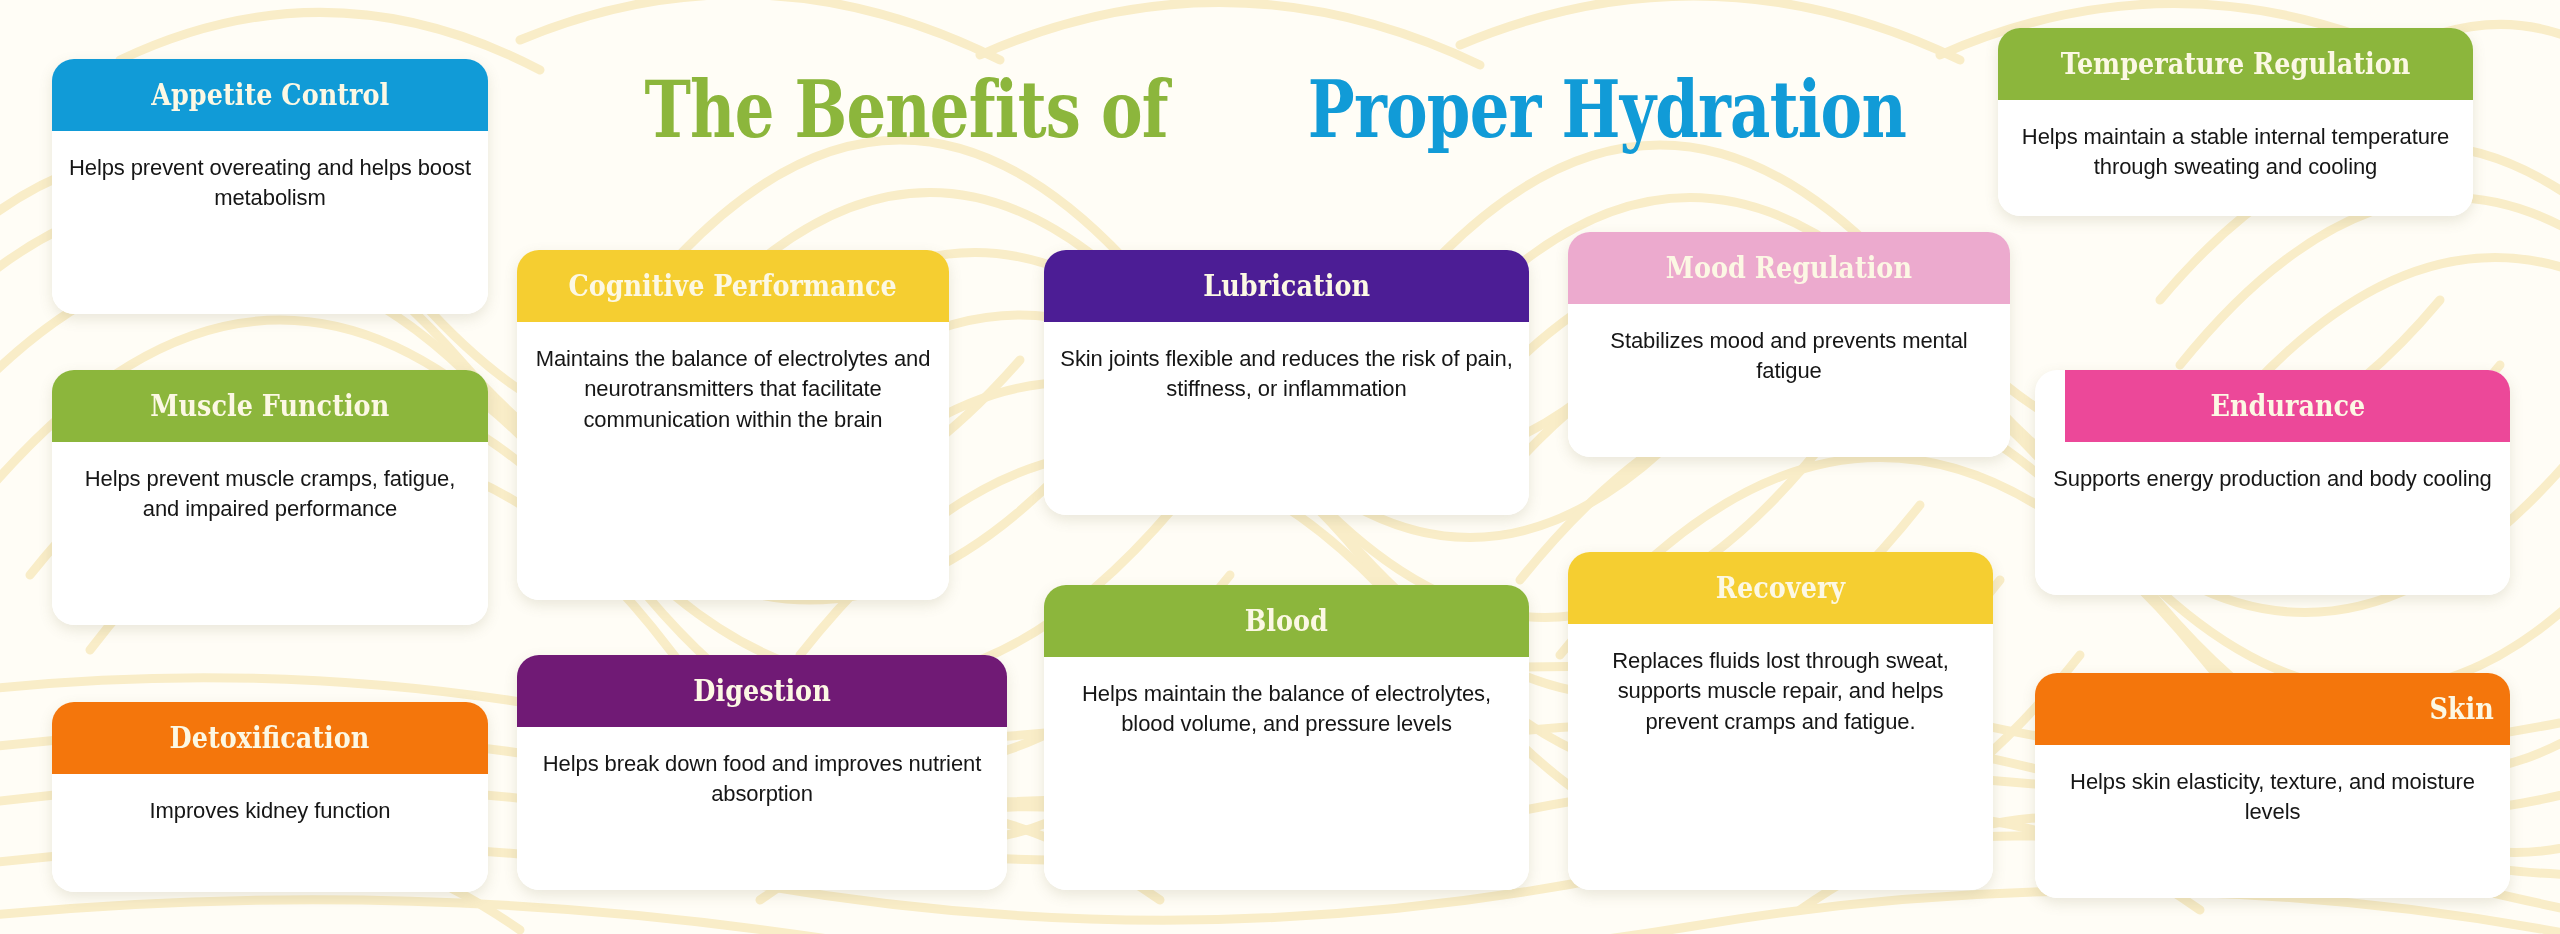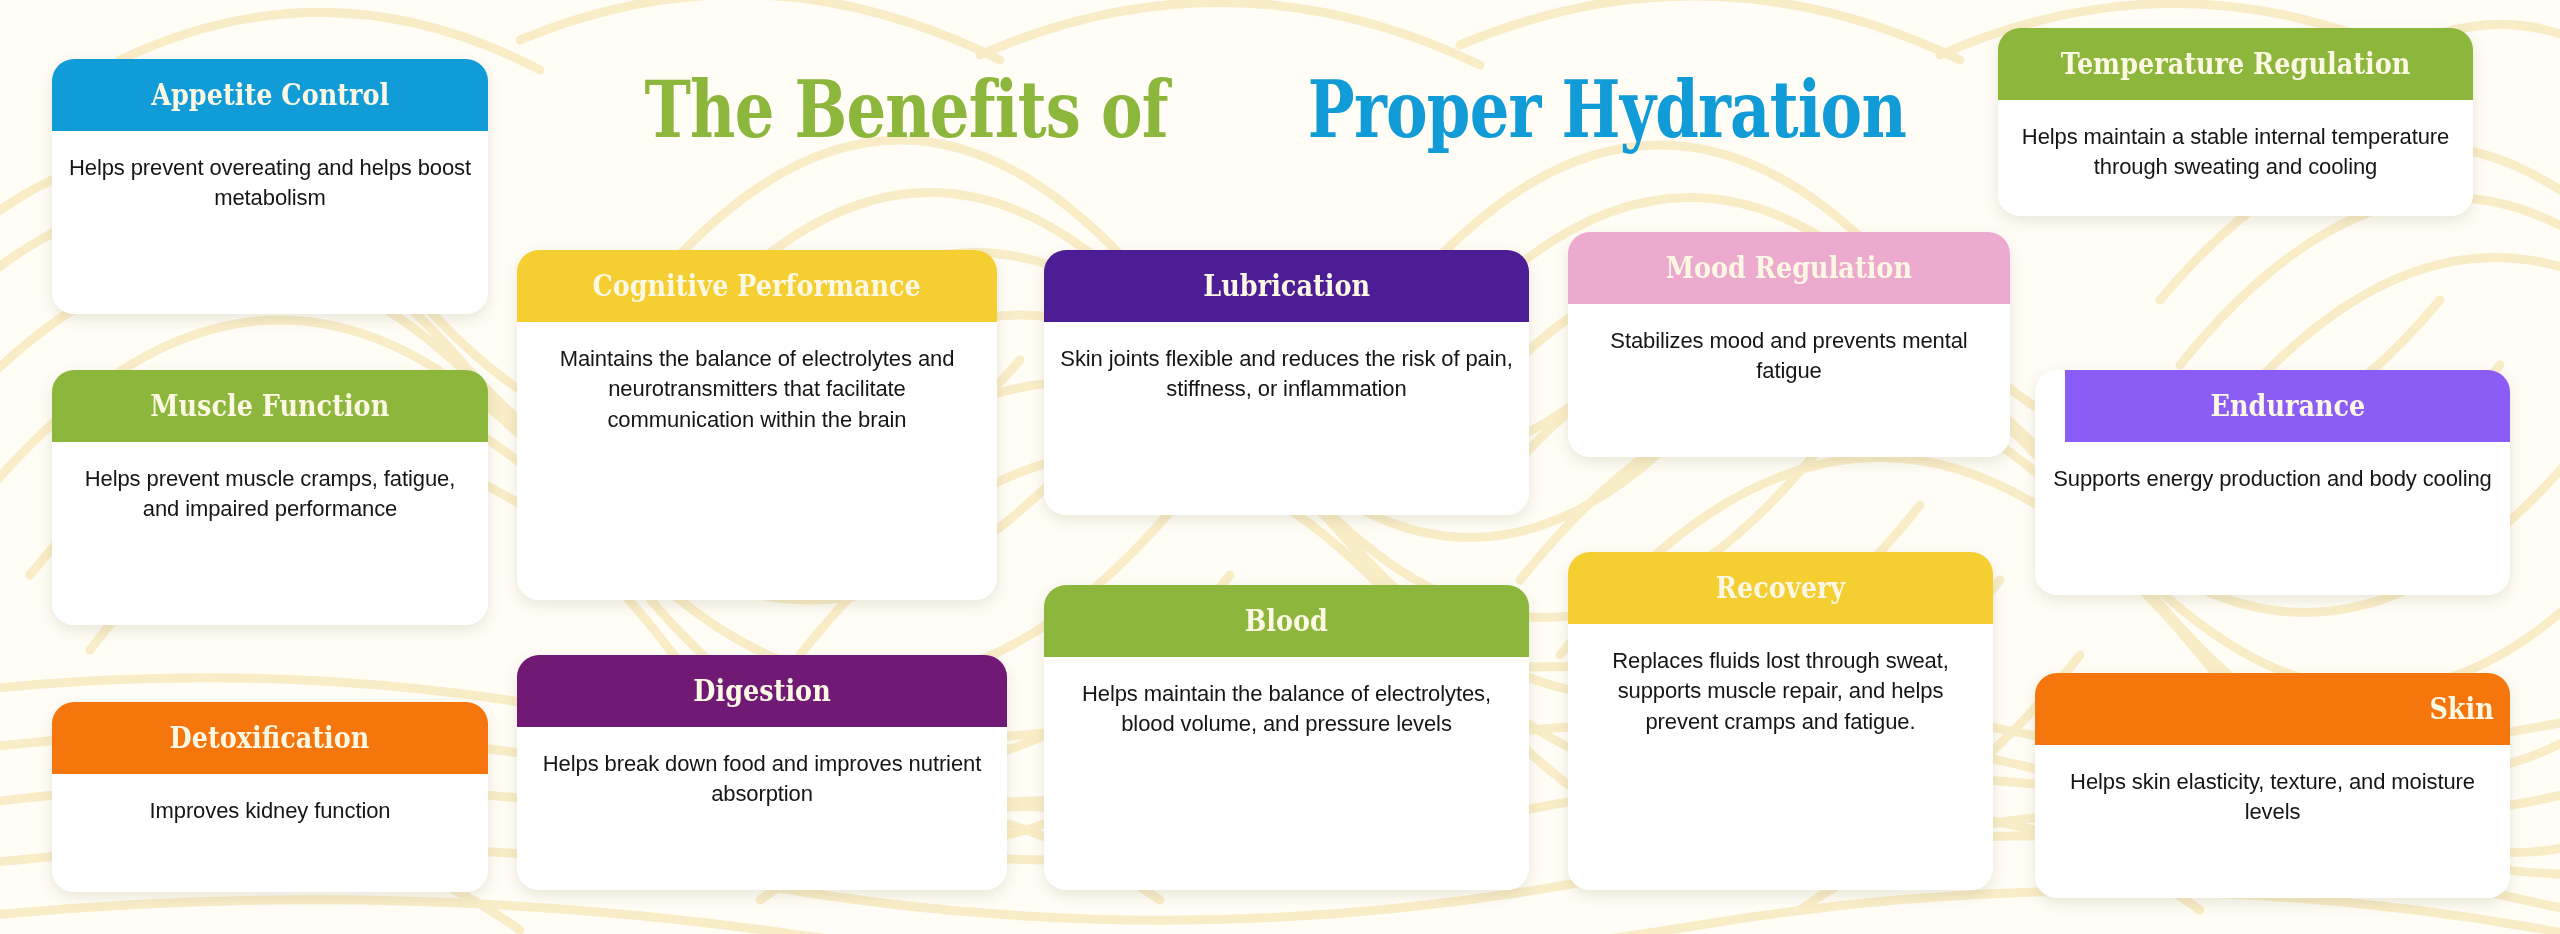--- a/index.html
+++ b/index.html
@@ -170,21 +170,21 @@
         </div>
       </div>
       <div class="card" style="left: 52px; top: 702px; width: 436px; height: 190px;">
         <div class="card-head" style="background: rgb(244, 118, 12);">
           <div class="card-head-text">Detoxification</div>
         </div>
         <div class="card-body">
           <div class="card-body-text">Improves kidney function</div>
         </div>
       </div>
-      <div class="card" style="left: 517px; top: 250px; width: 480px; height: 350px;">
+      <div class="card" style="left: 517px; top: 250px; width: 432px; height: 350px;">
         <div class="card-head" style="background: rgb(245, 206, 49);">
           <div class="card-head-text">Cognitive Performance</div>
         </div>
         <div class="card-body">
           <div class="card-body-text">Maintains the balance of electrolytes and neurotransmitters that facilitate communication within the brain</div>
         </div>
       </div>
       <div class="card" style="left: 517px; top: 655px; width: 490px; height: 235px;">
         <div class="card-head" style="background: #701a75;">
           <div class="card-head-text">Digestion</div>
@@ -227,21 +227,21 @@
       </div>
       <div class="card" style="left: 1998px; top: 28px; width: 475px; height: 188px;">
         <div class="card-head" style="background: rgb(140, 182, 60);">
           <div class="card-head-text">Temperature Regulation</div>
         </div>
         <div class="card-body">
           <div class="card-body-text">Helps maintain a stable internal temperature through sweating and cooling</div>
         </div>
       </div>
       <div class="card" style="left: 2035px; top: 370px; width: 475px; height: 225px;">
-        <div class="card-head" style="background: #8b5cf6; margin-left: 30px;">
+        <div class="card-head" style="background: #ec4899; margin-left: 30px;">
           <div class="card-head-text">Endurance</div>
         </div>
         <div class="card-body">
           <div class="card-body-text">Supports energy production and body cooling</div>
         </div>
       </div>
       <div class="card" style="left: 2035px; top: 673px; width: 475px; height: 225px;">
         <div class="card-head" style="background: rgb(244, 118, 12); justify-content: flex-end;">
           <div class="card-head-text">Skin</div>
         </div>

